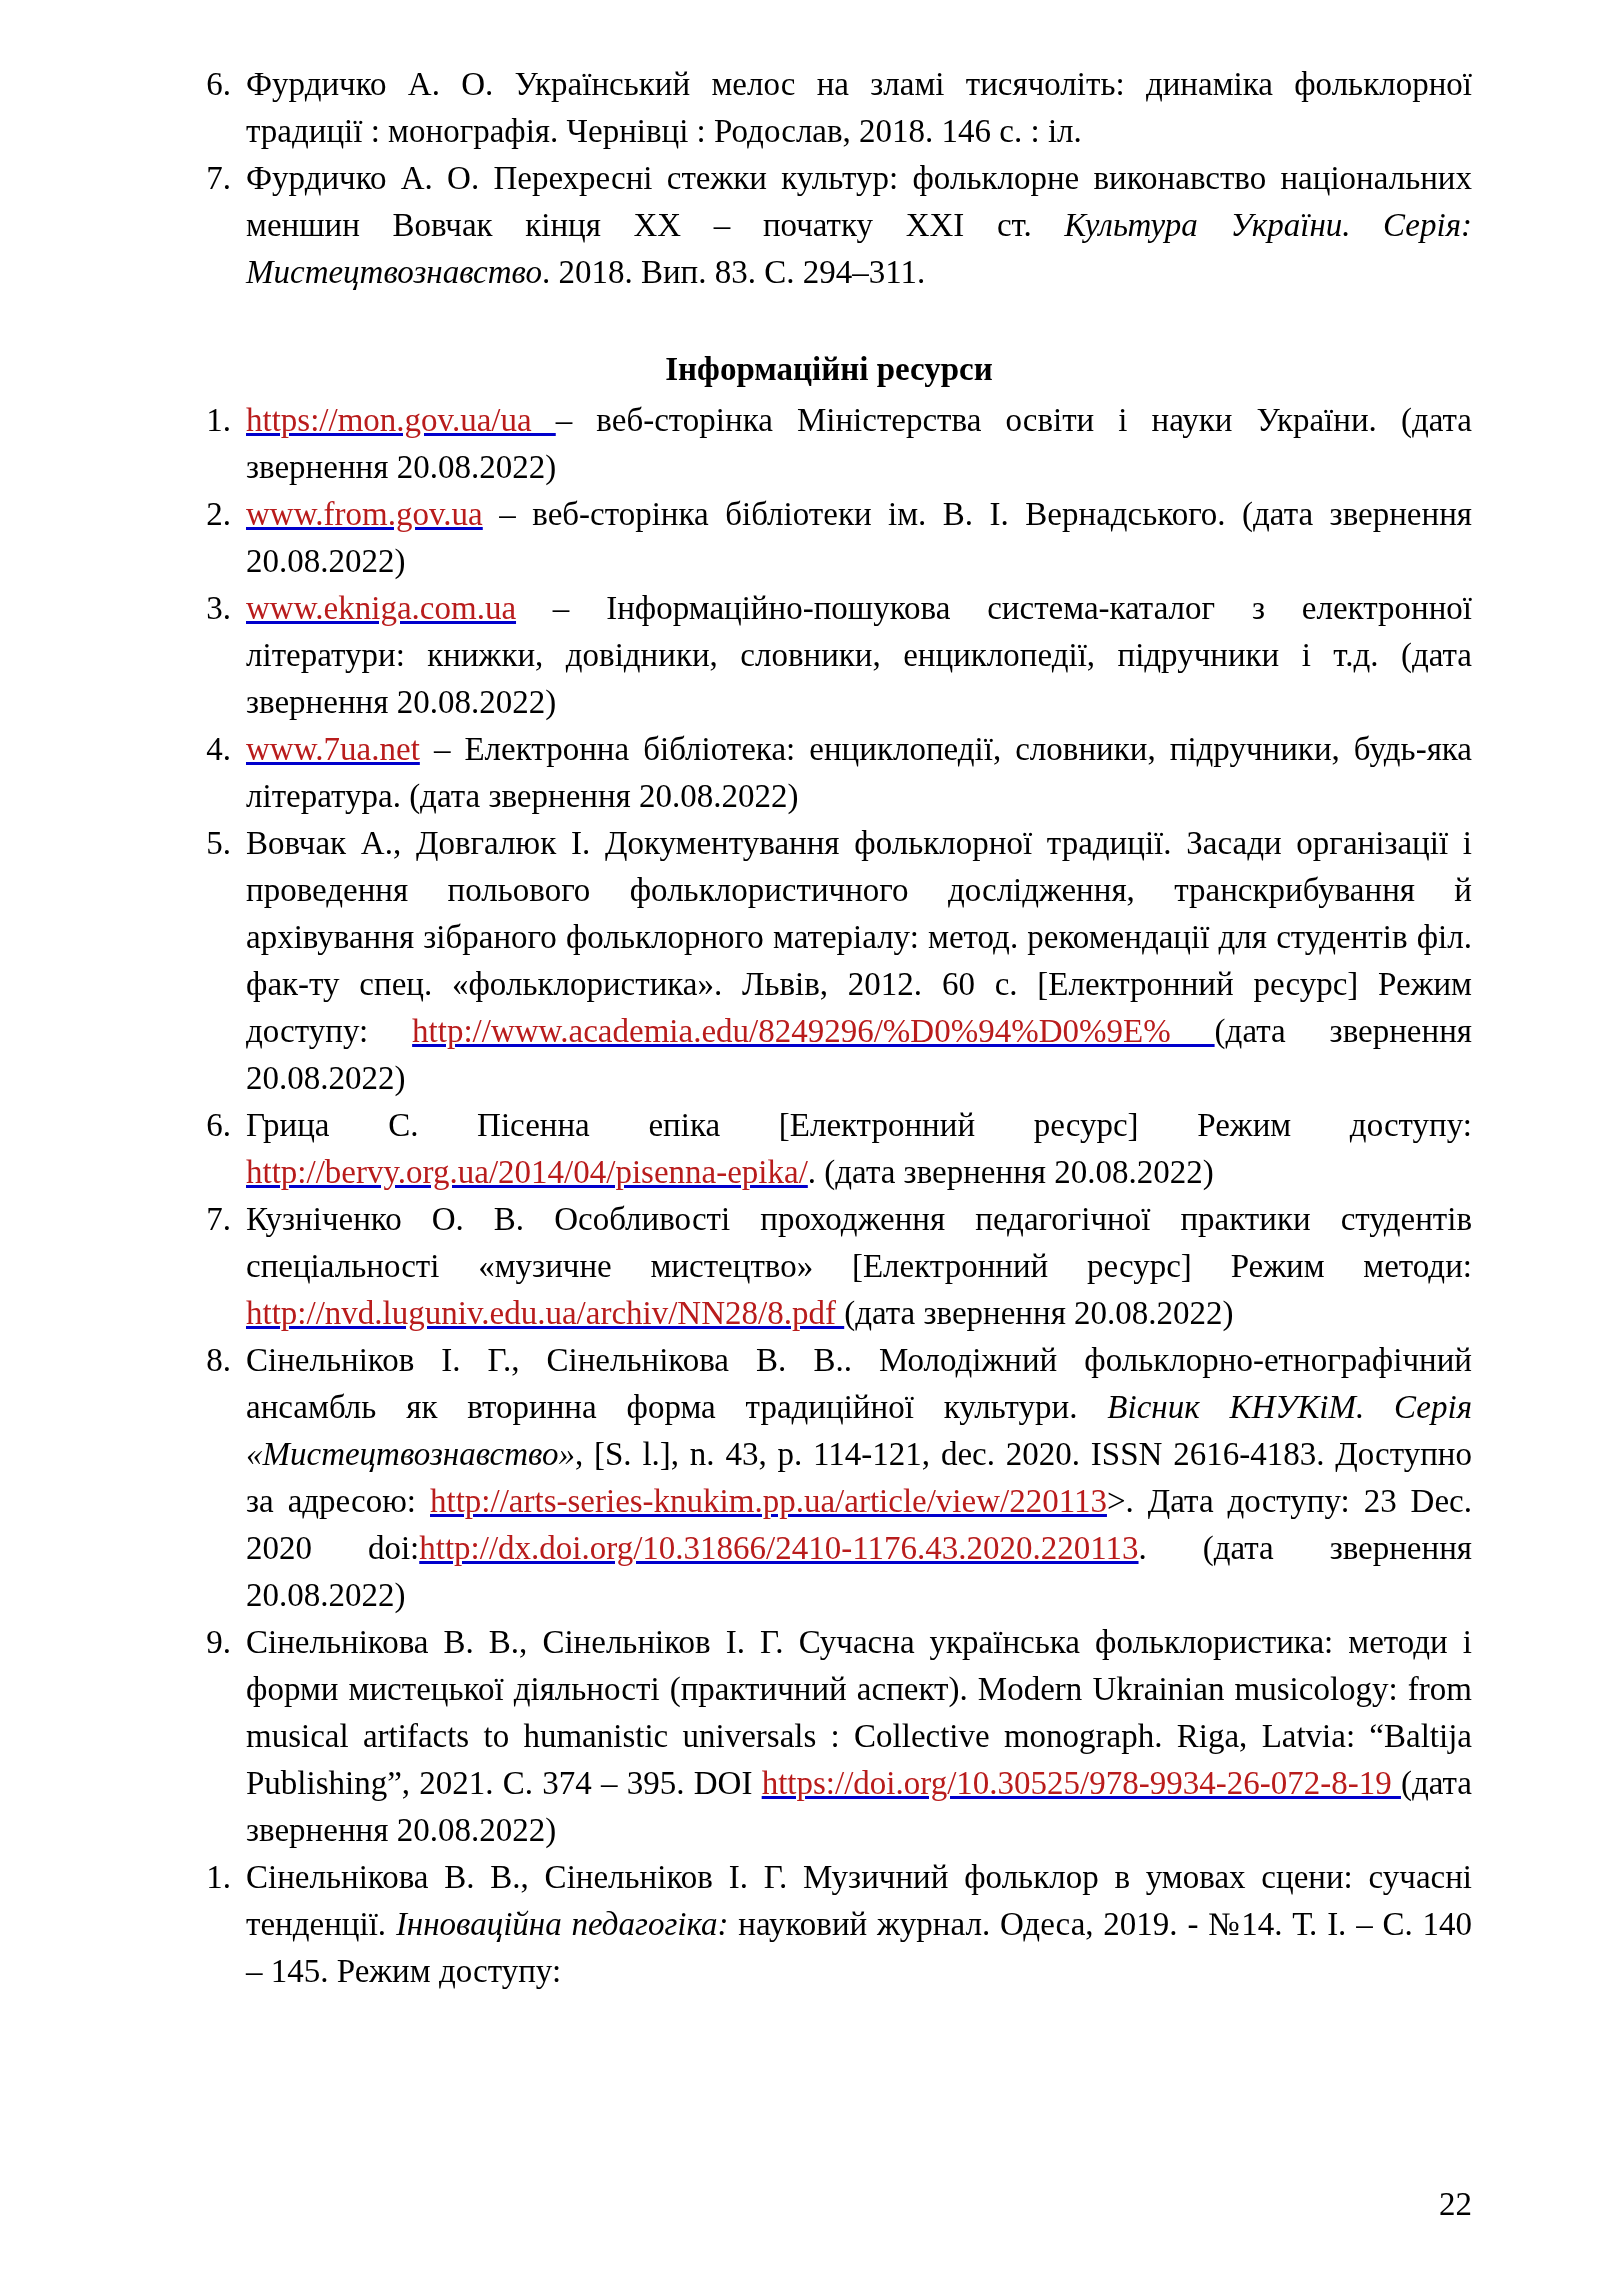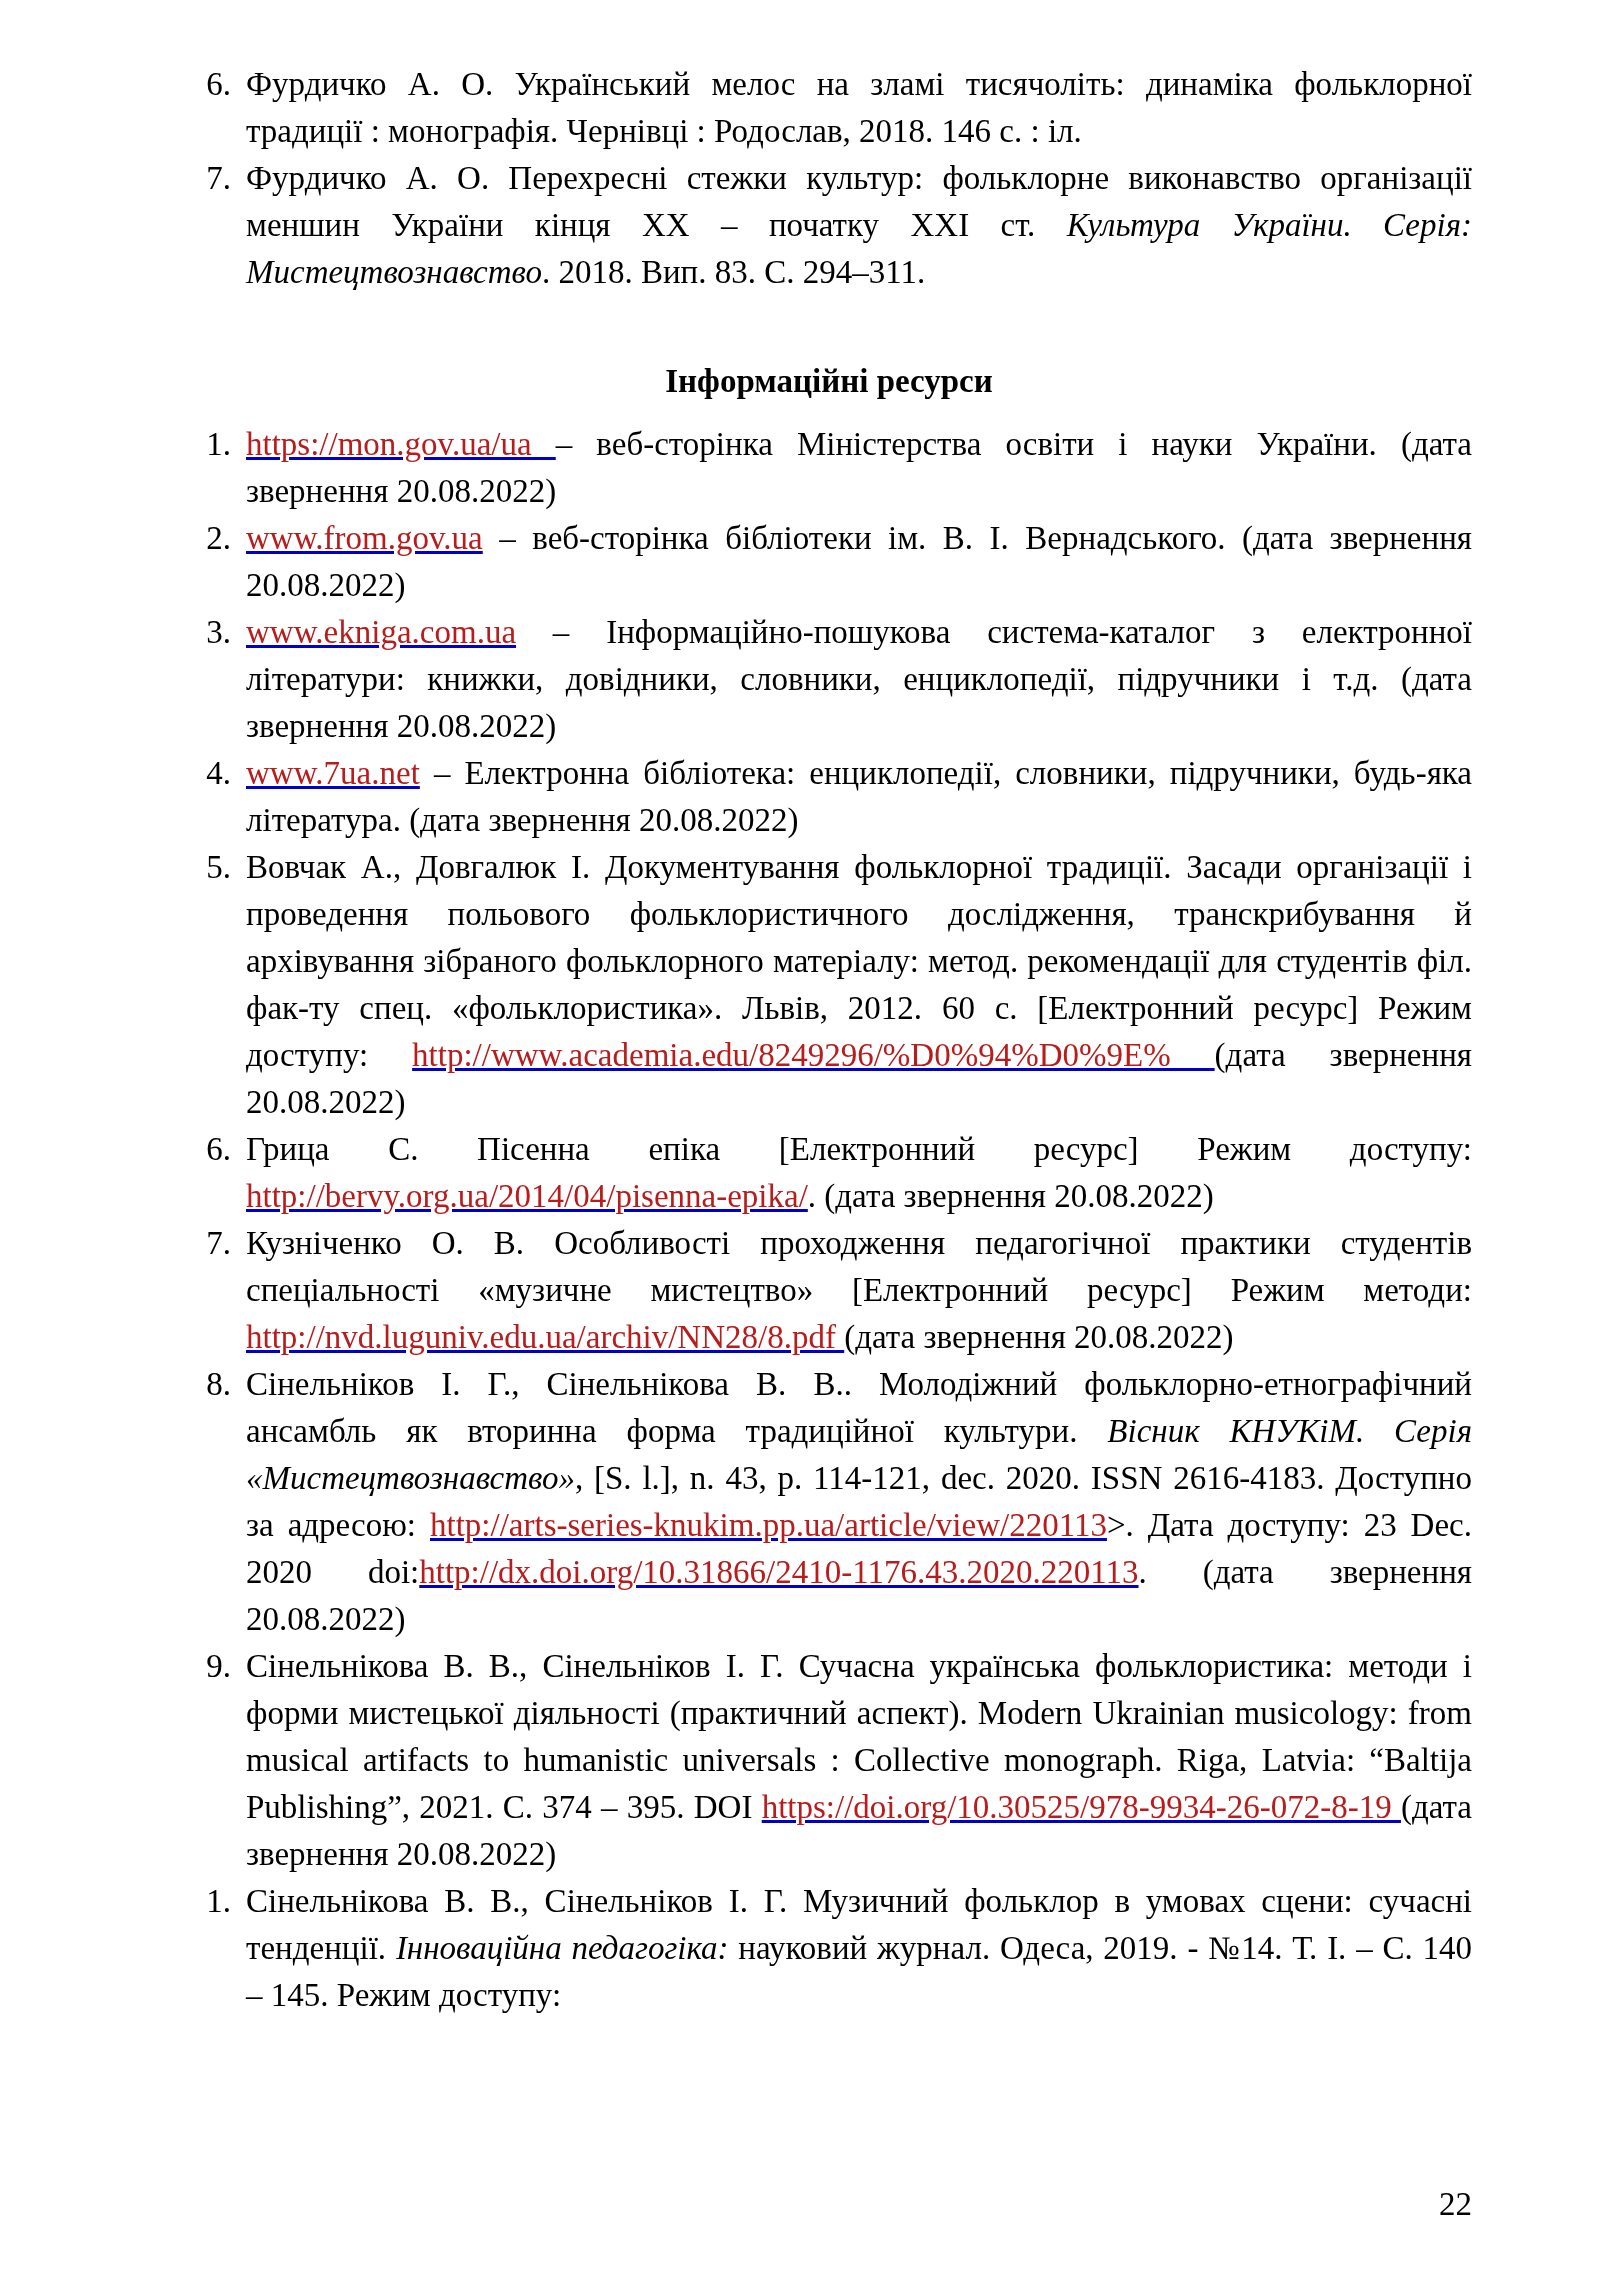--- a/index.html
+++ b/index.html
@@ -55,21 +55,21 @@
     display: inline-block;
     width: 100%;
   }
   .nostretch::after { content: none !important; }
 
   h2.section-title {
     font-size: 33px;
     line-height: 47px;
     font-weight: bold;
     text-align: center;
-    margin: 16px;
+    margin: 4px;
     padding: 0;
   }
   .gap-before-title { height: 46px; }
 
   i, .ital { font-style: italic; }
 
   a.link, .link {
     color: #b91c1c;
     text-decoration: underline;
     text-decoration-color: #0000CC;
@@ -90,21 +90,21 @@
 
 <div class="page">
 
   <ol class="reflist" id="top-list">
       <li class="ref">
         <span class="num">6.</span>
         <span class="body nostretch"><span>Фурдичко А. О. Український мелос на зламі тисячоліть: динаміка фольклорної традиції : монографія. Чернівці : Родослав, 2018. 146 с. : іл.</span></span>
       </li>
       <li class="ref">
         <span class="num">7.</span>
-        <span class="body nostretch"><span>Фурдичко А. О. Перехресні стежки культур: фольклорне виконавство організації меншин України кінця ХХ – початку ХХІ ст. </span><i>Культура України. Серія: Мистецтвознавство</i><span>. 2018. Вип. 83. С. 294–311.</span></span>
+        <span class="body nostretch"><span>Фурдичко А. О. Перехресні стежки культур: фольклорне виконавство національних меншин Вовчак кінця ХХ – початку ХХІ ст. </span><i>Культура України. Серія: Мистецтвознавство</i><span>. 2018. Вип. 83. С. 294–311.</span></span>
       </li>
     </ol>
 
   <div class="gap-before-title"></div>
 
   <h2 class="section-title">Інформаційні ресурси</h2>
 
   <ol class="reflist" id="res-list">
       <li class="ref">
         <span class="num">1.</span>

